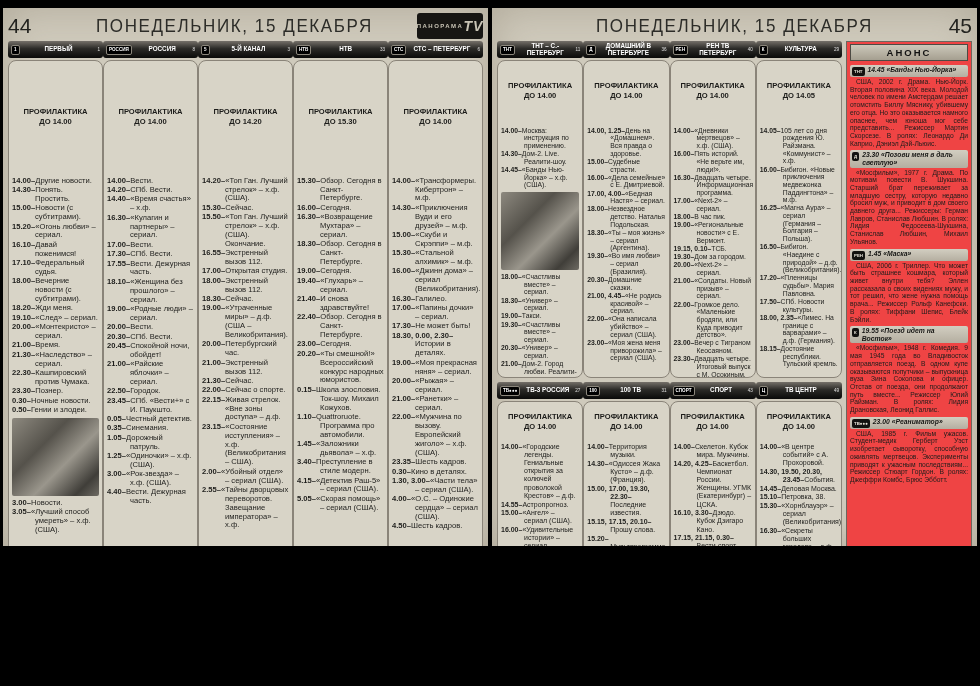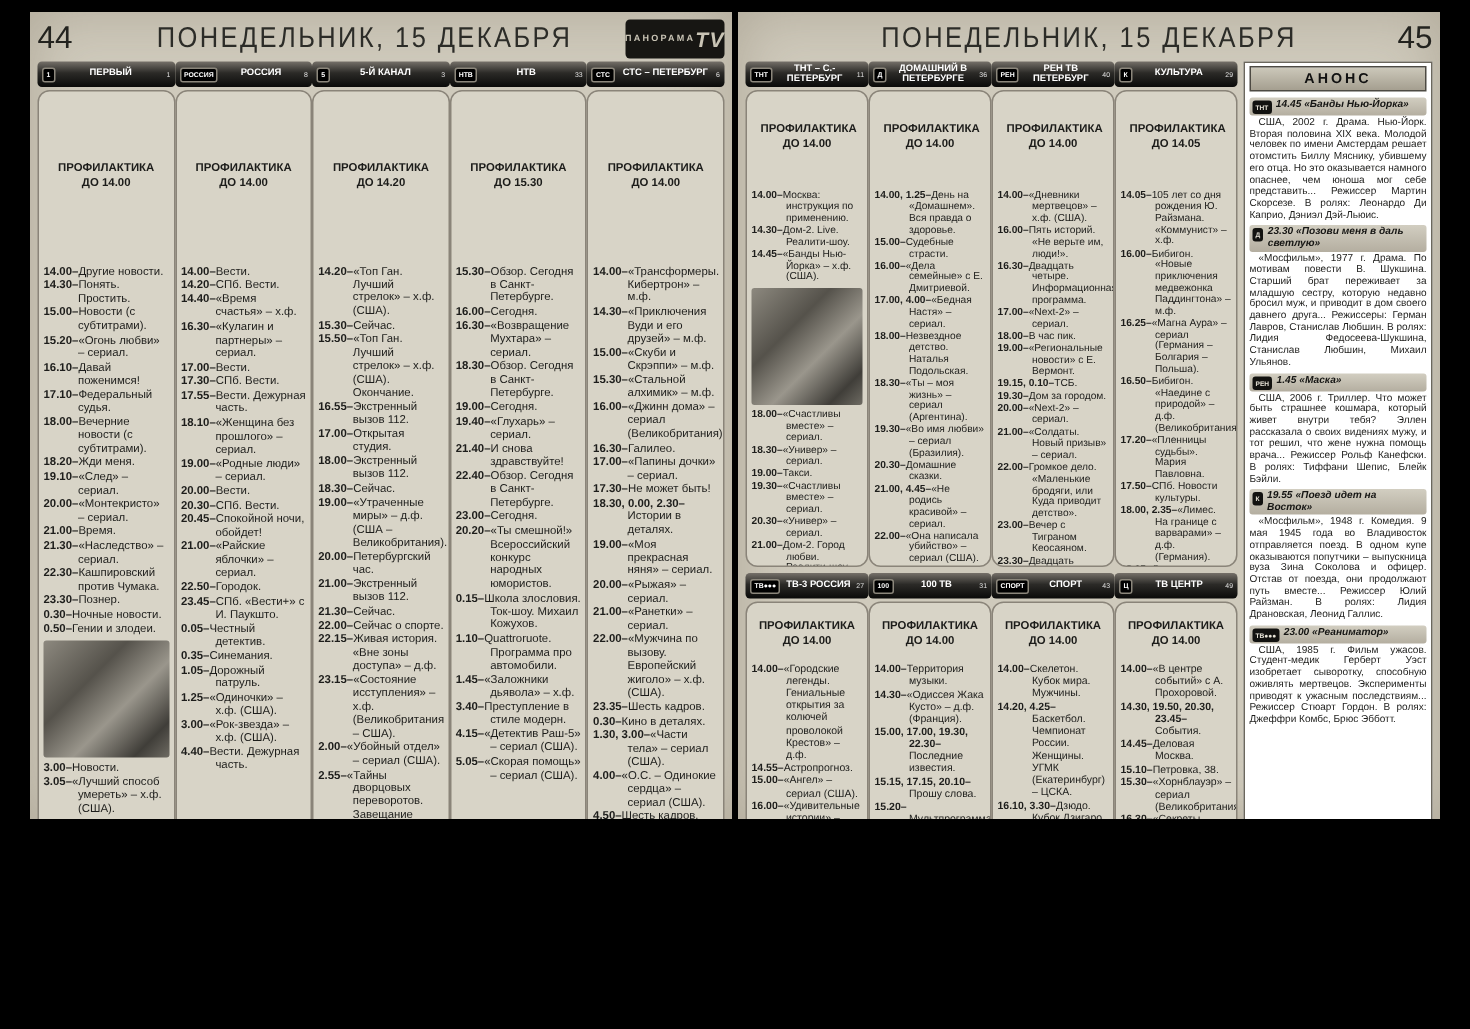--- a/index.html
+++ b/index.html
@@ -1,17 +1,17 @@
 <!DOCTYPE html>
 <html lang="ru"><head>
 <meta charset="utf-8">
 <style>
   html,body{margin:0;padding:0;background:#000;}
   body{width:980px;height:686px;overflow:hidden;font-family:"Liberation Sans",sans-serif;}
-  .spread{display:flex;gap:4px;box-sizing:border-box;width:980px;height:560px;padding:8px 20px 14px;}
+  .spread{display:flex;gap:4px;box-sizing:border-box;width:980px;height:560px;padding:8px 3px 14px;}
   .page{flex:1;min-width:0;box-sizing:border-box;background:#cfcabc;padding:3px 5px;overflow:hidden;position:relative;
         box-shadow:inset 0 0 40px rgba(120,110,90,.35);}
   .phead{display:flex;align-items:center;height:30px;}
   .pnum{font-size:21px;color:#23231f;width:44px;}
   .page-r .pnum{text-align:right;}
   .ptitle{flex:1;text-align:center;font-size:17px;letter-spacing:1.6px;color:#2c2c28;transform:scaleY(1.12);white-space:nowrap;}
   .tvlogo{width:66px;height:26px;background:#171613;border-radius:3px;color:#c9c4b5;display:flex;flex-direction:row;
           align-items:center;justify-content:center;line-height:1;flex:none;}
   .tl1{font-size:6px;letter-spacing:1.5px;font-weight:700;}
   .tl2{font-size:14px;font-weight:800;font-style:italic;letter-spacing:1px;}
@@ -50,21 +50,21 @@
   .mini-logo{background:#121210;color:#e8e4d8;border-radius:2px;font-size:4.4px;font-weight:700;padding:2px 2px;
              white-space:nowrap;flex:none;margin-top:1px;text-transform:uppercase;}
   .an-tt{font-size:6.6px;font-weight:700;font-style:italic;line-height:1.12;color:#161614;}
   .an-text{margin:1px 0 0;font-size:6.5px;line-height:1.16;text-align:justify;text-indent:6px;color:#1d1d1b;}
 
   .pfoot{margin-top:3px;font-size:10px;font-weight:400;color:#151512;}
 
   .r-main{display:flex;gap:4px;}
   .r-cols{flex:1;min-width:0;}
   .sec-rb{margin-top:4px;}
-  .anons{width:118px;flex:none;border:1px solid #6b675d;background:#ffffff;padding:2px 3px;overflow:hidden;align-self:stretch;}
+  .anons{width:118px;flex:none;border:1px solid #6b675d;background:#ef4444;padding:2px 3px;overflow:hidden;align-self:stretch;}
   .anons-head{background:linear-gradient(180deg,#ccc8ba,#a59f90);border:1px solid #4d4a43;text-align:center;font-weight:700;
               font-size:9.5px;letter-spacing:2px;padding:2px 0;margin-bottom:4px;color:#111;}
   .anons-entry{margin-bottom:3px;}
   .anons .an-head{background:linear-gradient(180deg,#d2cec1,#b4aea0);padding:1px 2px;border-radius:2px;}
   .anons .an-tt{font-size:6.8px;}
   .anons .an-text{font-size:6.7px;line-height:1.15;}
 </style>
 </head>
 <body>
 
@@ -163,21 +163,21 @@
               <div class="prog"><span class="t">15.50</span><span class="x">«Топ Ган. Лучший стрелок» – х.ф. (США). Окончание.</span></div>
               <div class="prog"><span class="t">16.55</span><span class="x">Экстренный вызов 112.</span></div>
               <div class="prog"><span class="t">17.00</span><span class="x">Открытая студия.</span></div>
               <div class="prog"><span class="t">18.00</span><span class="x">Экстренный вызов 112.</span></div>
               <div class="prog"><span class="t">18.30</span><span class="x">Сейчас.</span></div>
               <div class="prog"><span class="t">19.00</span><span class="x">«Утраченные миры» – д.ф. (США – Великобритания).</span></div>
               <div class="prog"><span class="t">20.00</span><span class="x">Петербургский час.</span></div>
               <div class="prog"><span class="t">21.00</span><span class="x">Экстренный вызов 112.</span></div>
               <div class="prog"><span class="t">21.30</span><span class="x">Сейчас.</span></div>
               <div class="prog"><span class="t">22.00</span><span class="x">Сейчас о спорте.</span></div>
-              <div class="prog"><span class="t">22.15</span><span class="x">Живая история. «Вне зоны доступа» – д.ф.</span></div>
+              <div class="prog"><span class="t">22.15</span><span class="x">Живая стрелок. «Вне зоны доступа» – д.ф.</span></div>
               <div class="prog"><span class="t">23.15</span><span class="x">«Состояние исступления» – х.ф. (Великобритания – США).</span></div>
               <div class="prog"><span class="t">2.00</span><span class="x">«Убойный отдел» – сериал (США).</span></div>
               <div class="prog"><span class="t">2.55</span><span class="x">«Тайны дворцовых переворотов. Завещание императора» – х.ф.</span></div>
             </div>
           </div>
         </div>
         <div class="chan-cell">
           <div class="chip">
             <span class="chip-logo">НТВ</span>
             <span class="chip-name">НТВ</span>

